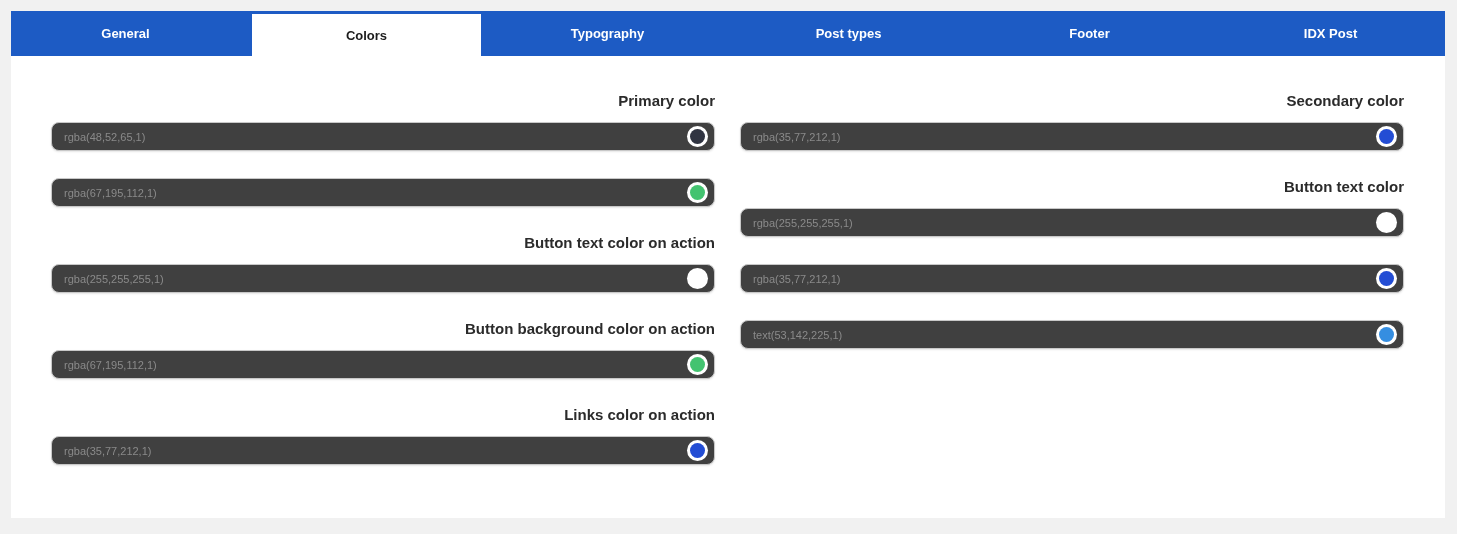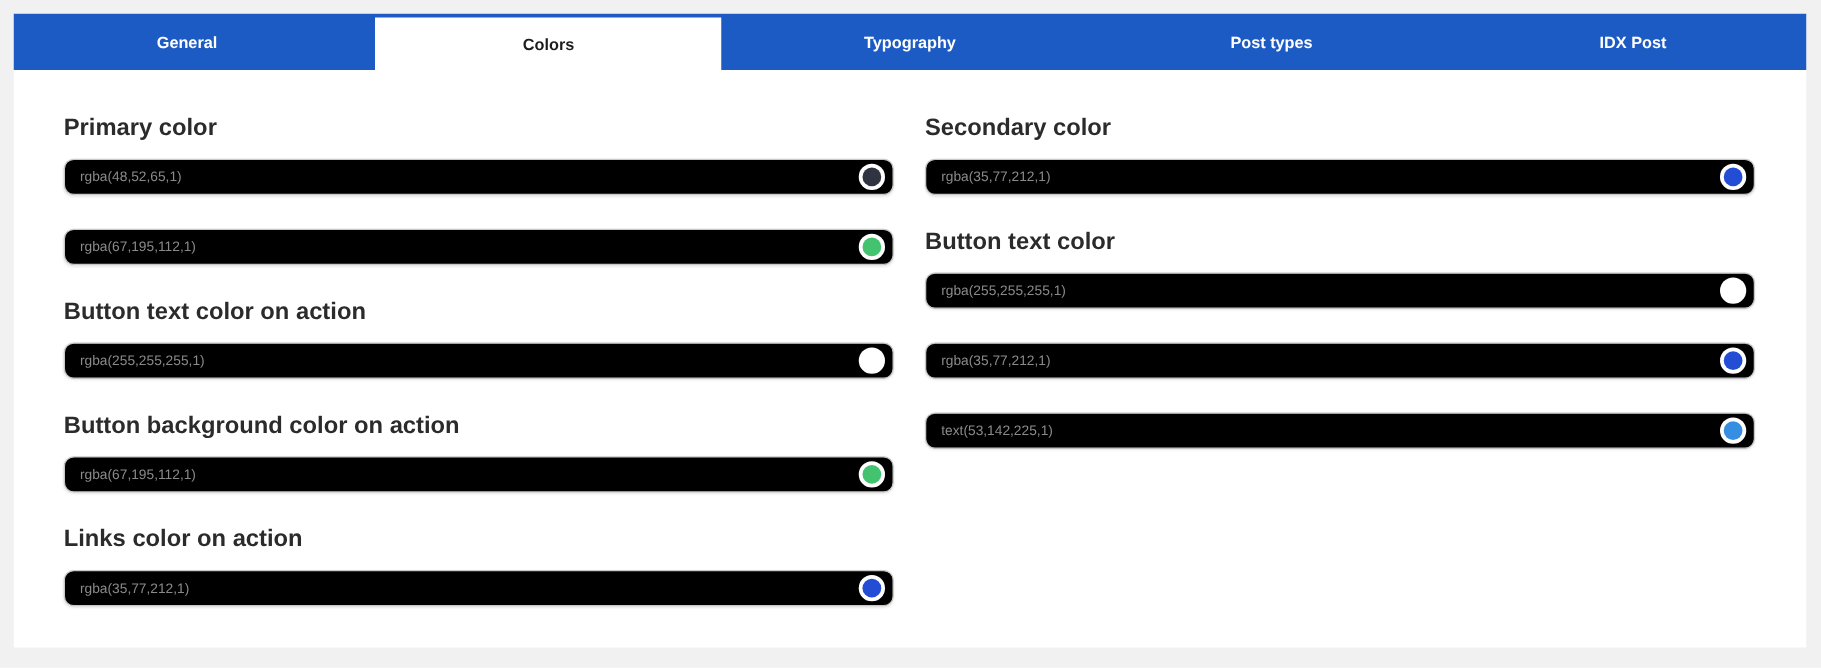--- a/index.html
+++ b/index.html
@@ -38,37 +38,37 @@
     margin-top: 3px;
   }
   .content {
     display: flex;
     gap: 25px;
     padding: 36px 41px 0 40px;
   }
   .col { flex: 1 1 0; }
   .group { margin-bottom: 27px; }
   .group-label {
-    font-size: 19px;
+    font-size: 15px;
     font-weight: bold;
     color: #2b2b2b;
     margin-bottom: 13px;
+    text-align: right;
   }
   .color-field {
     height: 29px;
-    background: #000000;
+    background: #404040;
     border: 1px solid #c8c8c8;
     border-radius: 8px;
     display: flex;
     align-items: center;
     justify-content: space-between;
     padding: 0 9px 0 12px;
     box-shadow: 0 1px 2px rgba(0,0,0,0.10);
     cursor: pointer;
-    text-decoration: underline;
   }
   .color-value {
     font-size: 11px;
     color: #8a8a8a;
     white-space: nowrap;
   }
   .swatch {
     width: 15px;
     height: 15px;
     border-radius: 50%;
@@ -79,20 +79,21 @@
 </head>
 <body>
 
 <div class="panel">
 
   <div class="tabbar">
     <div class="tab">General</div>
     <div class="tab active">Colors</div>
     <div class="tab">Typography</div>
     <div class="tab">Post types</div>
+    <div class="tab">Footer</div>
     <div class="tab">IDX Post</div>
   </div>
 
   <div class="content">
 
     <div class="col">
 
       <div class="group">
         <div class="group-label">Primary color</div>
         <div class="color-field">

